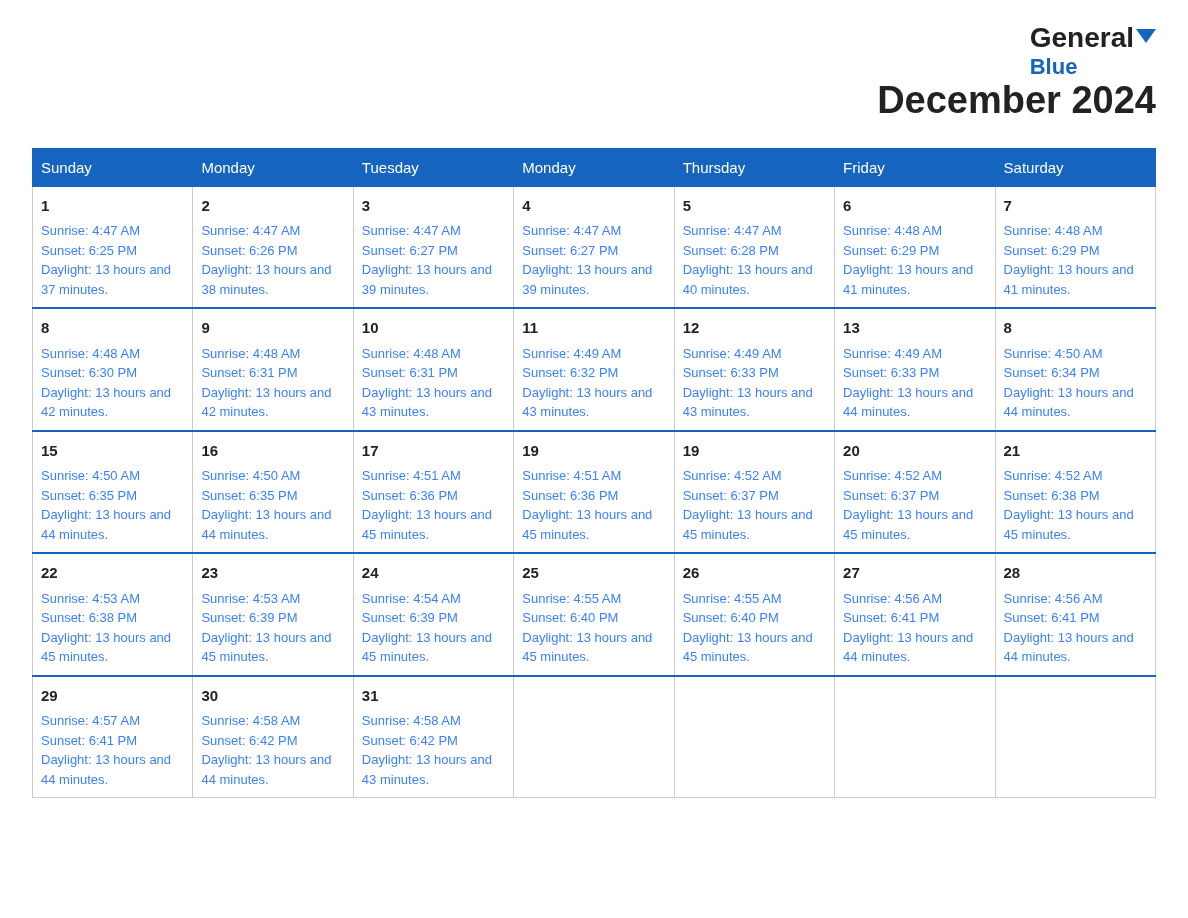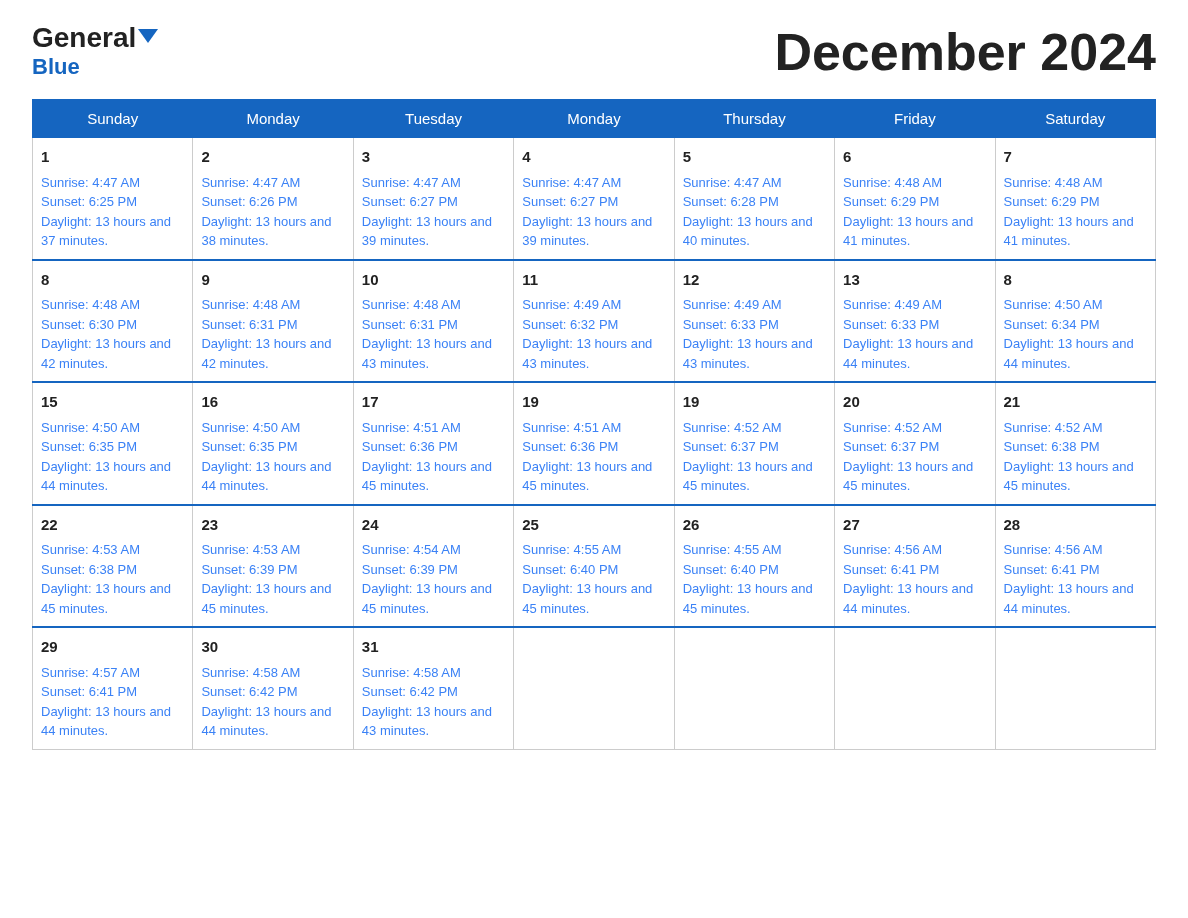--- a/index.html
+++ b/index.html
@@ -5,22 +5,23 @@
     * { box-sizing: border-box; margin: 0; padding: 0; }
     body {
       font-family: Arial, sans-serif;
       background: #fff;
       padding: 24px 32px;
       color: #222;
     }
     .header {
       display: flex;
       justify-content: space-between;
-      align-items: flex-start;
-      margin-bottom: 18px;
+      align-items: flex-end;
+      margin-bottom: 26px;
+      flex-direction: column;
     }
     .logo {
       display: flex;
       flex-direction: column;
       align-items: flex-start;
     }
     .logo-text {
       font-size: 28px;
       font-weight: bold;
       color: #222;
@@ -44,40 +45,40 @@
     .logo-subtitle {
       font-size: 22px;
       color: #1565c0;
       font-weight: bold;
       margin-top: 2px;
     }
     .title-block {
       text-align: right;
     }
     .month-title {
-      font-size: 52px;
+      font-size: 38px;
       font-weight: bold;
       color: #222;
       line-height: 1.1;
     }
     .location-title {
       font-size: 22px;
       color: #444;
       margin-top: 4px;
     }
     table {
       width: 100%;
       border-collapse: collapse;
       font-size: 13px;
     }
     thead tr th {
       background-color: #1565c0;
       color: #fff;
       padding: 10px 8px;
-      text-align: center;
+      text-align: left;
       font-size: 15px;
       font-weight: normal;
       border: 1px solid #1565c0;
     }
     tbody tr td {
       vertical-align: top;
       padding: 8px 8px;
       border: 1px solid #ccc;
       width: 14.28%;
       line-height: 1.5;

